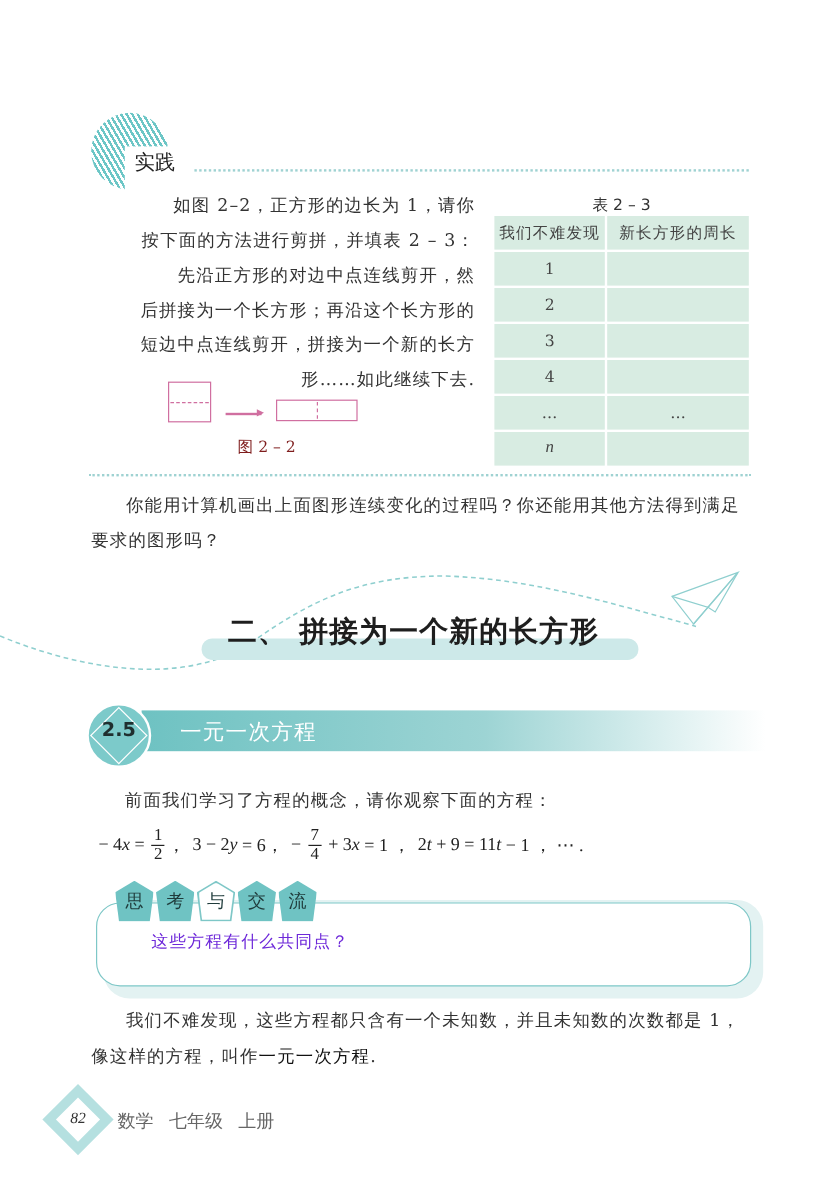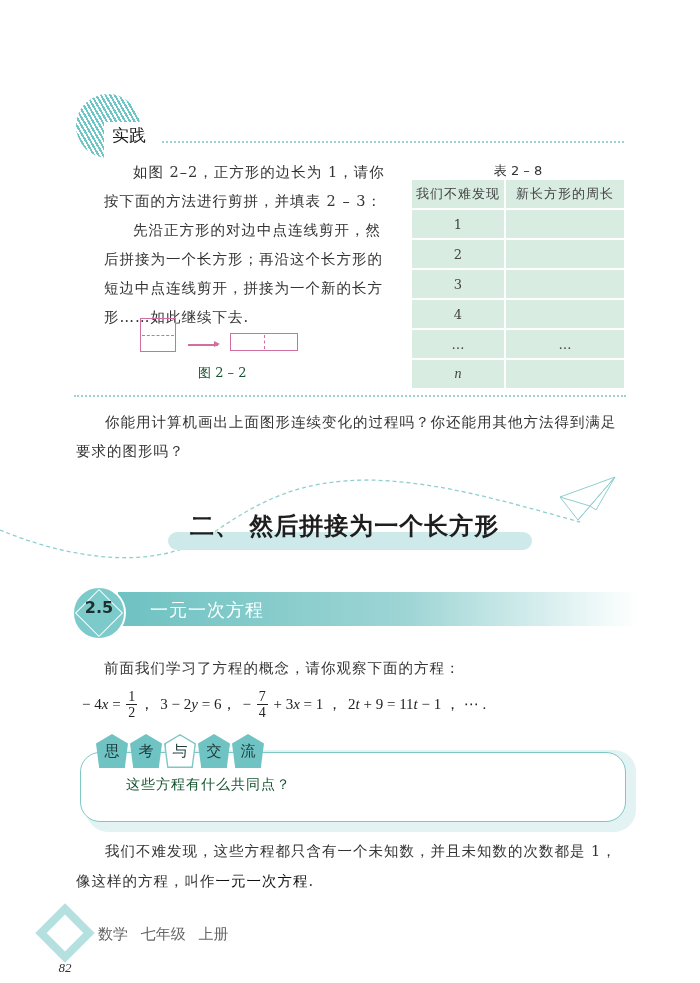--- a/index.html
+++ b/index.html
@@ -51,46 +51,46 @@
   
   .think-shadow { left:86px; top:750px; width:550px; height:82px; border-radius:22px; background:#e3f2f2; }
   .think-box { left:80px; top:752px; width:546px; height:70px; border:1.5px solid #7ec7c7; border-radius:20px; background:#fff; }
   .hex { top:734px; width:32px; height:34px; clip-path:polygon(50% 0,100% 28%,90% 100%,10% 100%,0 28%); display:flex; align-items:center; justify-content:center; font-family:"DejaVu Sans","Liberation Sans",sans-serif; font-size:15px; color:#1f3b3b; }
   .hex.filled { background:#6fc3c3; }
   .hex.outline { background:#7ec7c7; }
   .hex.outline .inner { position:absolute; inset:1.5px; clip-path:polygon(50% 0,100% 28%,90% 100%,10% 100%,0 28%); background:#fff; display:flex; align-items:center; justify-content:center; }
 
   .footer-diamond { left:44px; top:912px; width:42px; height:42px; transform:rotate(45deg); background:#b5e0e0; }
   .footer-inner { left:52px; top:920px; width:26px; height:26px; transform:rotate(45deg); background:#fff; }
-  .footer-page { left:44px; top:924px; width:42px; text-align:center; font-family:"Liberation Serif",serif; font-style:italic; font-size:13px; color:#333;margin-top:36px; }
+  .footer-page { left:44px; top:924px; width:42px; text-align:center; font-family:"Liberation Serif",serif; font-style:italic; font-size:13px; color:#333; }
   .footer-text { left:98px; top:925px; font-family:"DejaVu Sans","Liberation Sans",sans-serif; font-size:15px; color:#666; word-spacing:8px; }
 </style>
 </head>
 <body>
 
 <div class="abs practice-circle"></div>
 <div class="abs practice-notch"></div>
 <div class="abs practice-label">实践</div>
 <div class="abs dotline" style="left:162px; top:141px; width:462px;"></div>
 
-<div class="abs body-text" style="left:104px; top:158px; width:292px; font-family:'DejaVu Serif',serif;">
+<div class="abs body-text" style="left:104px; top:158px; width:292px; font-family:'DejaVu Serif',serif;text-align:right;">
   <p>如图 2–2，正方形的边长为 1，请你按下面的方法进行剪拼，并填表 2 – 3：</p>
   <p>先沿正方形的对边中点连线剪开，然后拼接为一个长方形；再沿这个长方形的短边中点连线剪开，拼接为一个新的长方形……如此继续下去.</p>
 </div>
 
 <div class="abs" style="left:140px; top:318px; width:180px; height:40px;">
   <div class="abs fig-sq" style="left:0; top:0; width:36px; height:34px;"></div>
   <div class="abs fig-dash-h" style="left:2px; top:17px; width:32px;"></div>
   <div class="abs fig-arrow" style="left:48px; top:26px; width:30px;"></div>
   <div class="abs fig-sq" style="left:90px; top:15px; width:68px; height:18px;"></div>
   <div class="abs fig-dash-v" style="left:124px; top:17px; height:14px;"></div>
 </div>
-<div class="abs" style="left:198px; top:364px; font-size:13px; color:#14532d;">图 2 – 2</div>
-
-<div class="abs tbl-caption" style="left:410px; top:162px; width:216px;">表 2 – 8</div>
+<div class="abs" style="left:198px; top:364px; font-size:13px; color:#7f1d1d;">图 2 – 2</div>
+
+<div class="abs tbl-caption" style="left:410px; top:162px; width:216px;">表 2 – 3</div>
 <table class="abs t23" style="left:410px; top:178px; width:216px;">
   <tbody>
       <tr>
     <td class="h" style="width:92px;">我们不难发现</td>
     <td class="h">新长方形的周长</td>
   </tr>
   <tr>
     <td>1</td>
     <td></td>
   </tr>
@@ -126,21 +126,21 @@
 <svg class="abs" style="left:0; top:470px;" width="700" height="100">
   <path d="M0,60 C60,85 150,105 210,65 C260,30 300,10 370,10 C440,12 500,30 580,52" stroke="#8fcfcf" stroke-width="1.3" stroke-dasharray="4,3" fill="none"></path>
   <g stroke="#8fcfcf" stroke-width="1" fill="#ffffff">
     <polygon points="560,497 615,477 578,520" transform="translate(0,-470)"></polygon>
     <polyline points="560,27 590,36 615,7" fill="none"></polyline>
     <polyline points="578,50 590,36 596,40 615,7" fill="none"></polyline>
   </g>
 </svg>
 
 <div class="abs sec-bar"></div>
-<div class="abs sec-title">二、 然后拼接为一个长方形</div>
+<div class="abs sec-title">二、 拼接为一个新的长方形</div>
 
 <div class="abs banner"></div>
 <div class="abs banner-circle"></div>
 <div class="abs banner-diamond"></div>
 <div class="abs banner-num">2.5</div>
 <div class="abs banner-title">一元一次方程</div>
 
 <div class="abs body-text" style="left:104px; top:654px; width:520px; text-indent:0;">前面我们学习了方程的概念，请你观察下面的方程：</div>
 
 <div class="abs eq" style="left:82px; top:684px; width:560px; height:40px; display:flex; align-items:center;">
@@ -182,21 +182,21 @@
     <div class="inner">
       <span>与</span>
     </div>
   </div>
 <div class="abs hex filled" style="left:198px;">
     <span>交</span>
   </div>
 <div class="abs hex filled" style="left:232px;">
     <span>流</span>
   </div>
-<div class="abs" style="left:126px; top:776px; font-size:14px; color:#14532d; letter-spacing:1px;">这些方程有什么共同点？</div>
+<div class="abs" style="left:126px; top:776px; font-size:14px; color:#6d28d9; letter-spacing:1px;">这些方程有什么共同点？</div>
 
 <div class="abs body-text" style="left:76px; top:836px; width:552px; font-size:14.5px; line-height:30px;">
   <p style="text-indent:2em;"><span>我们不难发现，这些方程都只含有一个未知数，并且未知数的次数都是 1，像这样的方程，叫作</span><span style="font-family:'DejaVu Sans','Liberation Sans',sans-serif; color:#111;">一元一次方程</span><span>.</span></p>
 </div>
 
 <div class="abs footer-diamond"></div>
 <div class="abs footer-inner"></div>
 <div class="abs footer-page">82</div>
 <div class="abs footer-text">数学 七年级 上册</div>
 

